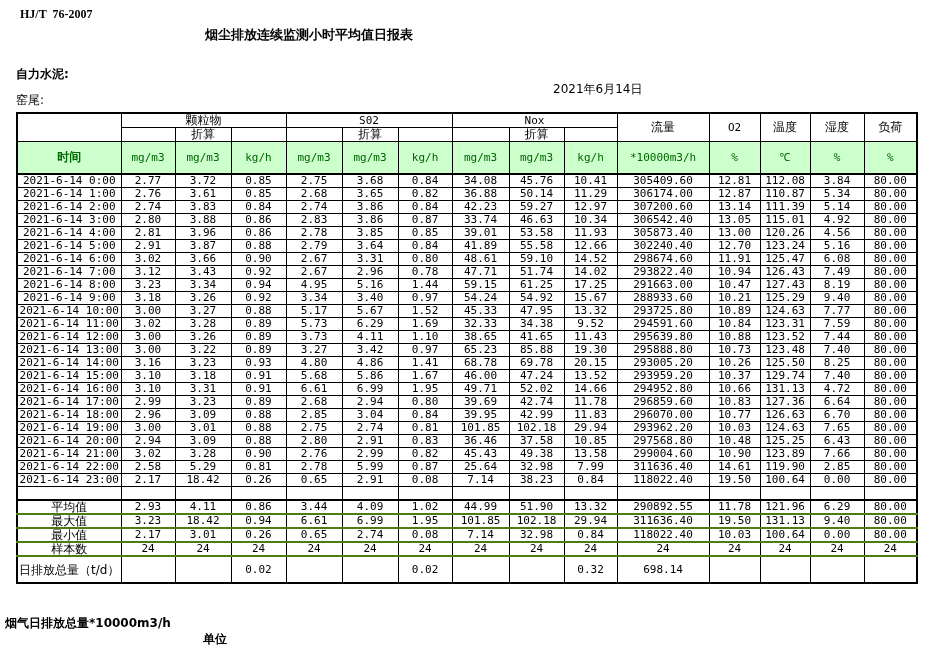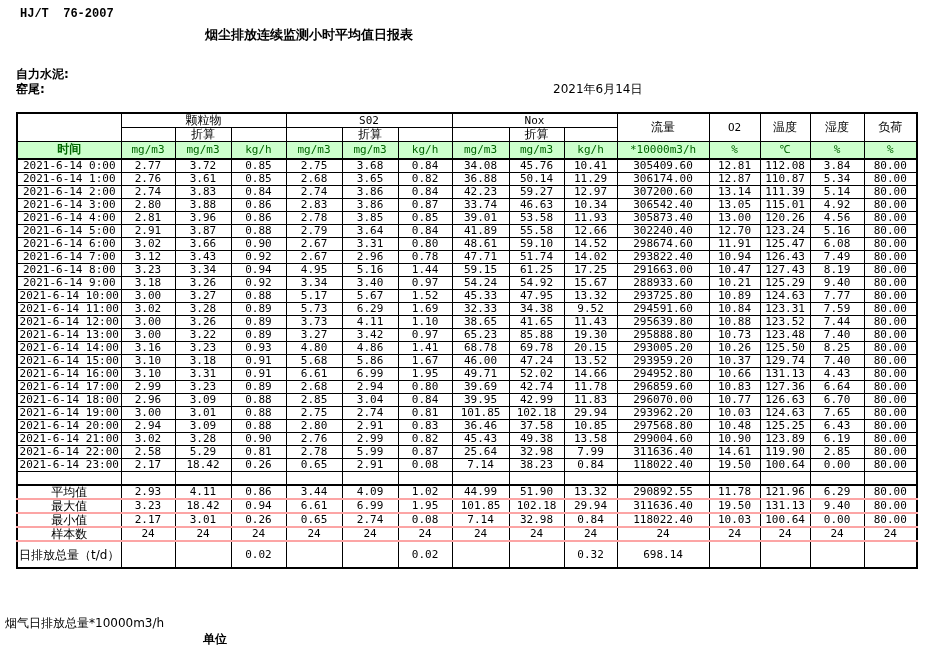--- a/index.html
+++ b/index.html
@@ -2,29 +2,29 @@
 <html><head>
 <meta charset="utf-8">
 <style>
   * { margin:0; padding:0; box-sizing:border-box; }
   body {
     width:938px; height:654px; position:relative; background:#ffffff;
     font-family:"DejaVu Sans", sans-serif; color:#000;
   }
   .doc-code {
     position:absolute; left:20px; top:7px;
-    font-family:Liberation Mono, monospace; font-weight:bold; font-size:12px;
+    font-family:Liberation Serif, serif; font-weight:bold; font-size:12px;
     white-space:pre;
   }
   .report-title {
     position:absolute; left:205px; top:26px;
     font-size:13px; font-weight:bold; letter-spacing:0px;
   }
   .company-line { position:absolute; left:16px; top:66px; font-size:12px; font-weight:bold; }
-  .kiln-line    { position:absolute; left:16px; top:81px; font-size:12px; font-weight:bold; }
+  .kiln-line    { position:absolute; left:16px; top:92px; font-size:12px; font-weight:normal; }
   .date-line    { position:absolute; left:553px; top:81px; font-size:12px; }
 
   table.report {
     position:absolute; left:16px; top:112px;
     border-collapse:collapse; table-layout:fixed; width:900px;
     border:2px solid #000;
   }
   table.report th, table.report td {
     border:1px solid #000; text-align:center; vertical-align:middle;
     padding:0; overflow:hidden; white-space:nowrap;
@@ -33,46 +33,46 @@
   
   col.c0{width:104px} col.c1{width:54px} col.c2{width:56px} col.c3{width:55px}
   col.c4{width:56px} col.c5{width:56px} col.c6{width:54px} col.c7{width:57px}
   col.c8{width:55px} col.c9{width:53px} col.c10{width:92px} col.c11{width:51px}
   col.c12{width:50px} col.c13{width:54px} col.c14{width:53px}
 
   thead tr { height:14px; }
   thead th { font-size:12px; line-height:13px; }
   thead th.latin { font-family:"DejaVu Sans Mono", monospace; font-size:11px; }
 
-  tr.units-row { height:17px; }
+  tr.units-row { height:32px; }
   tr.units-row th {
     background:#ccffcc; color:#006600;
     font-family:"DejaVu Sans Mono", monospace; font-size:11px;
     border-bottom:2px solid #000;
   }
   tr.units-row th.time-h {
     font-family:"DejaVu Sans", sans-serif; font-size:12px; font-weight:bold;
   }
 
   tbody tr { height:13px; }
   tbody td {
     font-family:"DejaVu Sans Mono", monospace; font-size:11px; line-height:12px;
   }
   td.time-cell { font-family:"DejaVu Sans Mono", monospace; font-size:11px; }
   tr.sep-row { height:14px; }
   tr.sep-row td { border-bottom:2px solid #000; }
   tr.summary-row { height:14px; }
-  tr.summary-row td { border-bottom:2px solid #fca5a5; }
+  tr.summary-row td { border-bottom:2px solid #4d7c0f; }
   td.summary-label { font-family:"DejaVu Sans", sans-serif; font-size:12px; }
   tr.total-row { height:27px; }
   td.total-label {
     font-family:"DejaVu Sans", sans-serif; font-size:12px; text-align:left; padding-left:1px;
   }
 
-  .footer-line1 { position:absolute; left:5px; top:615px; font-size:12px; font-weight:normal; }
+  .footer-line1 { position:absolute; left:5px; top:615px; font-size:12px; font-weight:bold; }
   .footer-line2 { position:absolute; left:5px; top:631px; font-size:12px; font-weight:bold;margin-top:36px; }
   .footer-unit  { position:absolute; left:203px; top:631px; font-size:12px; font-weight:bold; }
 </style>
 </head>
 <body>
 
 <div class="doc-code">HJ/T  76-2007</div>
 <div class="report-title">烟尘排放连续监测小时平均值日报表</div>
 <div class="company-line">自力水泥:</div>
 <div class="kiln-line">窑尾:</div>
@@ -417,21 +417,21 @@
         <td>0.91</td>
         <td>6.61</td>
         <td>6.99</td>
         <td>1.95</td>
         <td>49.71</td>
         <td>52.02</td>
         <td>14.66</td>
         <td>294952.80</td>
         <td>10.66</td>
         <td>131.13</td>
-        <td>4.43</td>
+        <td>4.72</td>
         <td>80.00</td>
       </tr>
       <tr>
         <td class="time-cell">2021-6-14 17:00</td>
         <td>2.99</td>
         <td>3.23</td>
         <td>0.89</td>
         <td>2.68</td>
         <td>2.94</td>
         <td>0.80</td>
@@ -502,21 +502,21 @@
         <td>0.90</td>
         <td>2.76</td>
         <td>2.99</td>
         <td>0.82</td>
         <td>45.43</td>
         <td>49.38</td>
         <td>13.58</td>
         <td>299004.60</td>
         <td>10.90</td>
         <td>123.89</td>
-        <td>6.19</td>
+        <td>7.66</td>
         <td>80.00</td>
       </tr>
       <tr>
         <td class="time-cell">2021-6-14 22:00</td>
         <td>2.58</td>
         <td>5.29</td>
         <td>0.81</td>
         <td>2.78</td>
         <td>5.99</td>
         <td>0.87</td>

